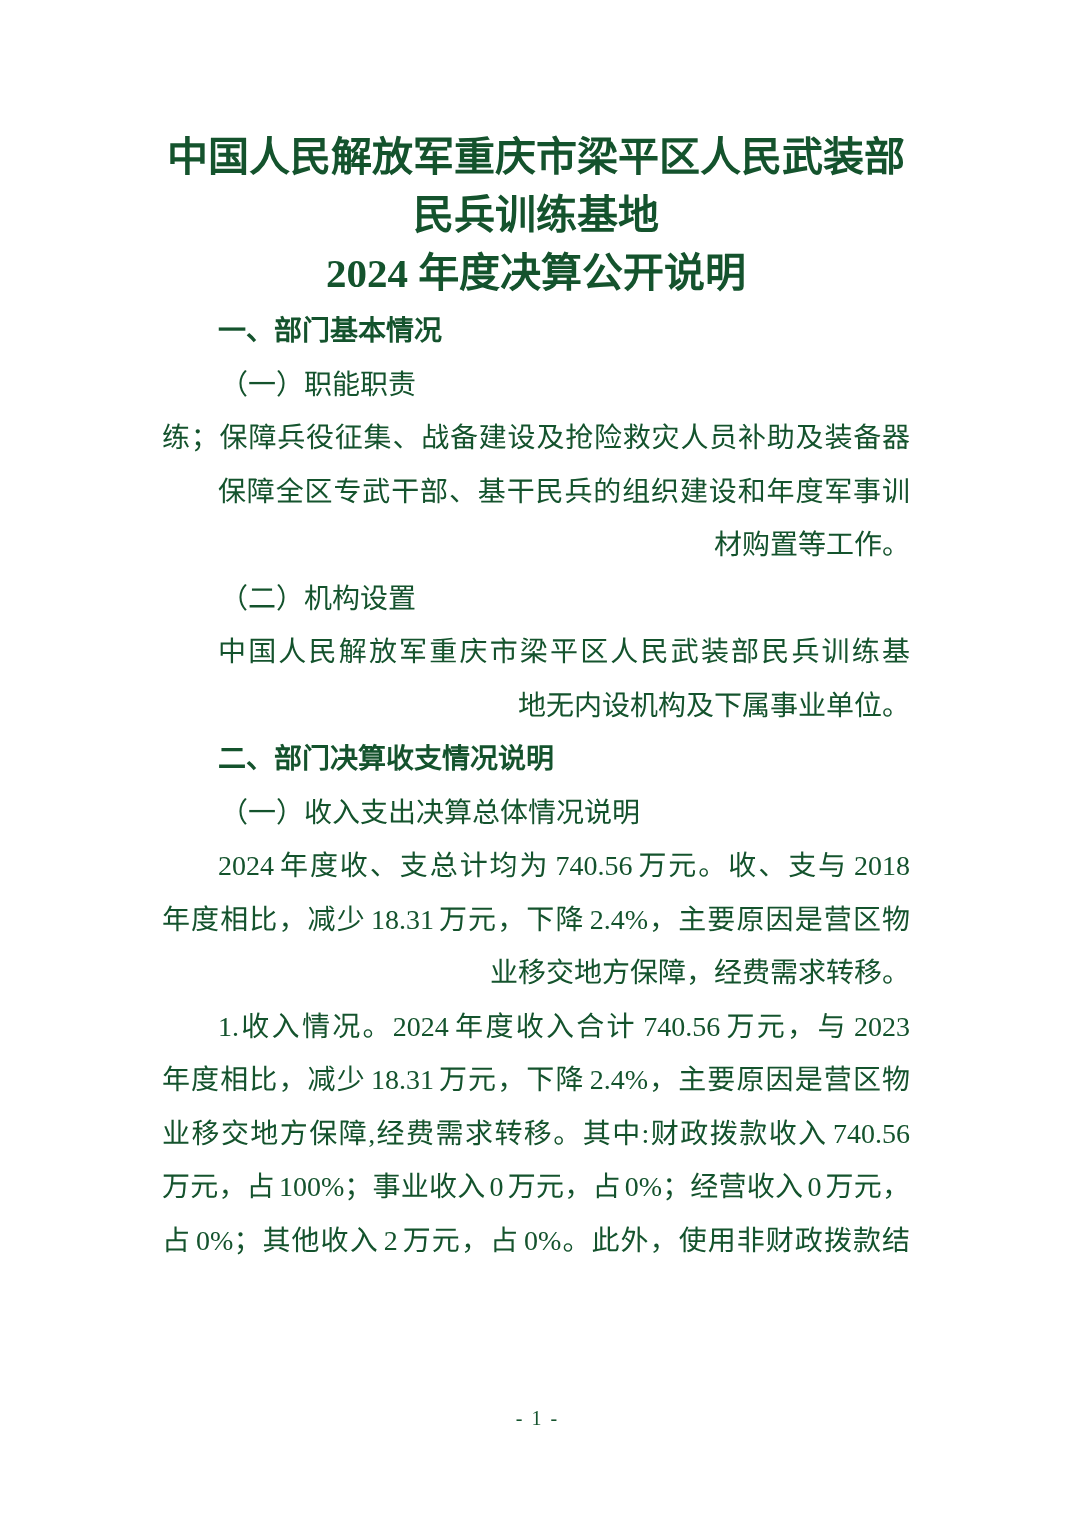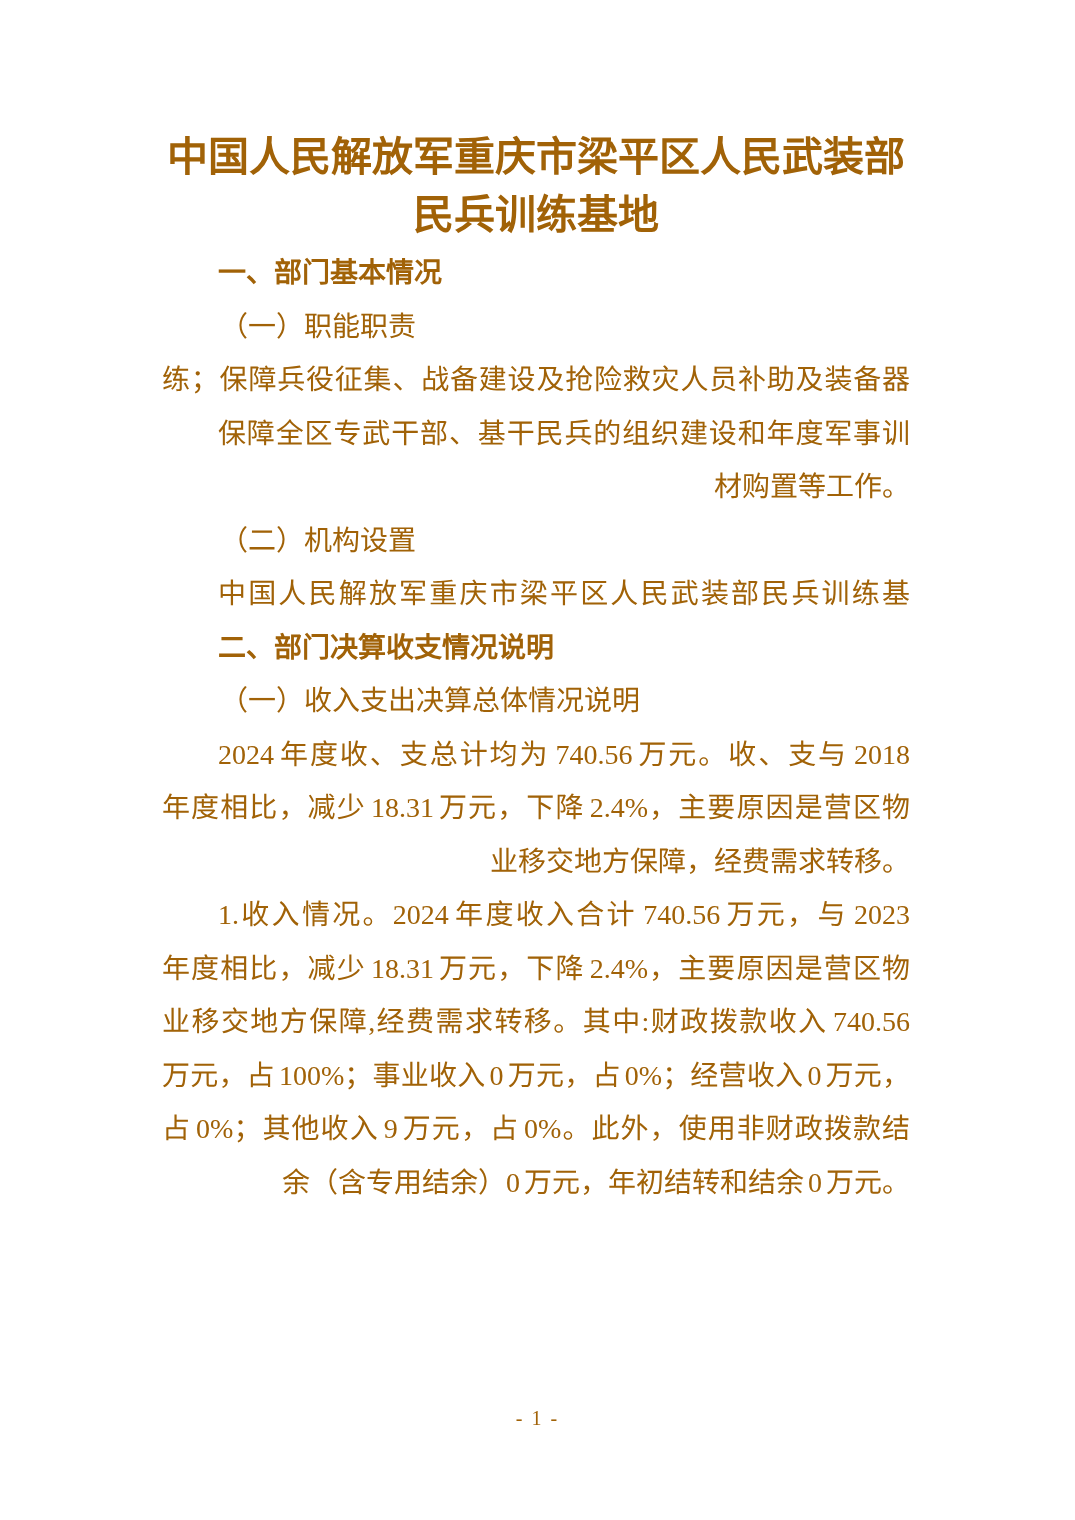--- a/index.html
+++ b/index.html
@@ -5,21 +5,21 @@
   html, body {
     margin: 0;
     padding: 0;
     background: #ffffff;
   }
   .page {
     position: relative;
     width: 1075px;
     height: 1520px;
     background: #ffffff;
-    color: #a16207;
+    color: #14532d;
     overflow: hidden;
     font-family: "Liberation Serif", serif;
   }
   .content {
     position: absolute;
     left: 162px;
     top: 128px;
     width: 748px;
   }
   .title-block {
@@ -84,39 +84,40 @@
 </style>
 </head>
 <body>
 
 <div class="page">
   <div class="content">
 
     <div class="title-block">
       <div class="title-line">中国人民解放军重庆市梁平区人民武装部</div>
       <div class="title-line">民兵训练基地</div>
+      <div class="title-line">2024 年度决算公开说明</div>
     </div>
 
     <div class="body-block">
       <div class="ln h">一、部门基本情况</div>
       <div class="ln s">（一）职能职责</div>
       <div class="ln b j">练；保障兵役征集、战备建设及抢险救灾人员补助及装备器</div>
       <div class="ln b j first">保障全区专武干部、基干民兵的组织建设和年度军事训</div>
       <div class="ln b last">材购置等工作。</div>
       <div class="ln s">（二）机构设置</div>
       <div class="ln b j first">中国人民解放军重庆市梁平区人民武装部民兵训练基</div>
+      <div class="ln b last">地无内设机构及下属事业单位。</div>
       <div class="ln h">二、部门决算收支情况说明</div>
       <div class="ln s">（一）收入支出决算总体情况说明</div>
       <div class="ln b j first">2024 年度收、支总计均为 740.56 万元。收、支与 2018</div>
       <div class="ln b j">年度相比，减少 18.31 万元，下降 2.4%，主要原因是营区物</div>
       <div class="ln b last">业移交地方保障，经费需求转移。</div>
       <div class="ln b j first">1.收入情况。2024 年度收入合计 740.56 万元，与 2023</div>
       <div class="ln b j">年度相比，减少 18.31 万元，下降 2.4%，主要原因是营区物</div>
       <div class="ln b j">业移交地方保障,经费需求转移。其中:财政拨款收入 740.56</div>
       <div class="ln b j">万元，占 100%；事业收入 0 万元，占 0%；经营收入 0 万元，</div>
-      <div class="ln b j">占 0%；其他收入 9 万元，占 0%。此外，使用非财政拨款结</div>
-      <div class="ln b last">余（含专用结余）0 万元，年初结转和结余 0 万元。</div>
+      <div class="ln b j">占 0%；其他收入 2 万元，占 0%。此外，使用非财政拨款结</div>
     </div>
 
   </div>
 
   <div class="footer">- 1 -</div>
 </div>
 
 </body></html>

